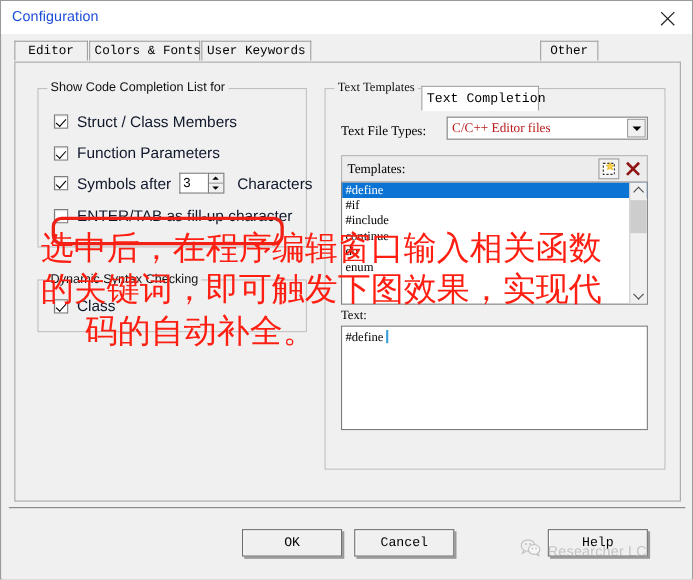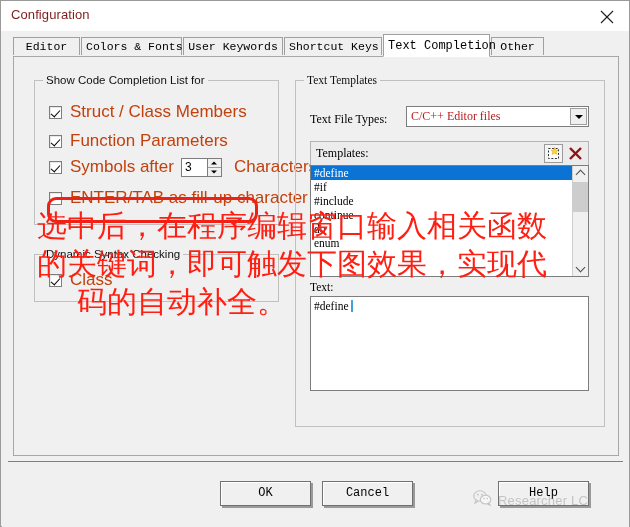--- a/index.html
+++ b/index.html
@@ -33,21 +33,21 @@
     width: 628px;
     height: 30px;
     background: #ffffff;
     box-sizing: border-box;
   }
   #title-text {
     position: absolute;
     left: 10px;
     top: 6px;
     font-size: 13px;
-    color: #7f1d1d;
+    color: #1d4ed8;
     letter-spacing: .1px;
   }
   #close-btn {
     position: absolute;
     right: 0px;
     top: 0px;
     width: 44px;
     height: 29px;
     cursor: pointer;
   }
@@ -154,22 +154,22 @@
     content: "";
     position: absolute;
     left: 3px; top: 1px;
     width: 4px; height: 8px;
     border: solid #000000;
     border-width: 0 1.6px 1.6px 0;
     transform: rotate(42deg);
   }
   .cblabel {
     margin-left: 8px;
-    font-size: 17px;
-    color: #c2410c;
+    font-size: 14px;
+    color: #0f172a;
   }
 
   
   .spin-wrap {
     display: flex;
     align-items: stretch;
     margin-left: 7px;
     height: 19px;
   }
   .spin-field {
@@ -493,24 +493,21 @@
     <div id="tabstrip">
       <div class="tab" style="left:0px; width:67px;">
         <span>Editor</span>
       </div>
       <div class="tab" style="left:68px; width:101px;">
         <span>Colors &amp; Fonts</span>
       </div>
       <div class="tab" style="left:170px; width:100px;">
         <span>User Keywords</span>
       </div>
-      <div class="tab" style="left:271px; width:98px;">
-        <span>Shortcut Keys</span>
-      </div>
-      <div class="tab active" style="left:370px; width:107px;">
+      <div class="tab active" style="left:370px; width:107px;margin-top:44px;">
         <span>Text Completion</span>
       </div>
       <div class="tab" style="left:478px; width:53px;">
         <span>Other</span>
       </div>
     </div>
 
     <div id="tabpage">
 
       <div class="groupbox" id="gb-completion">

